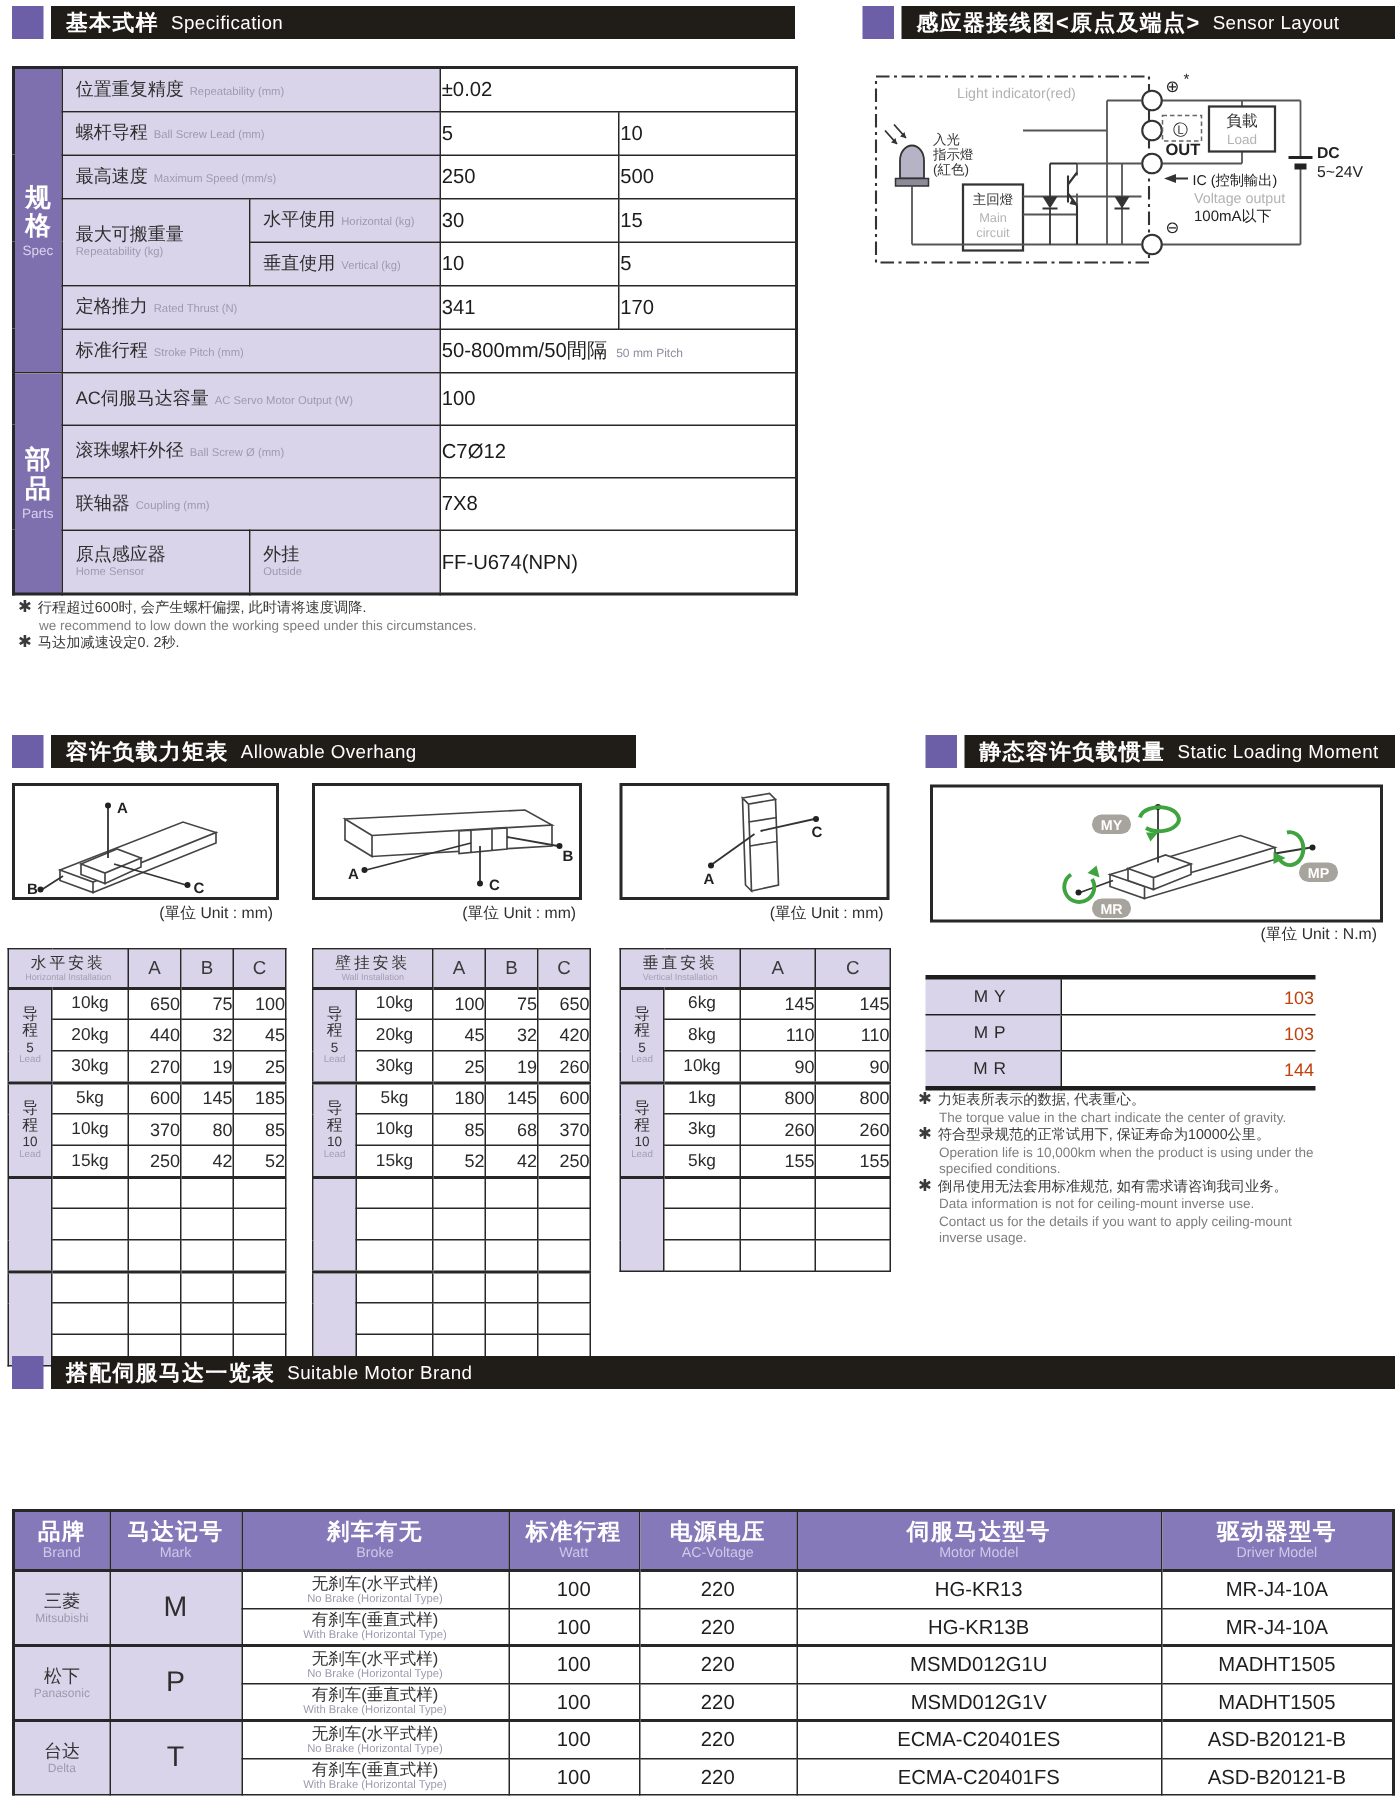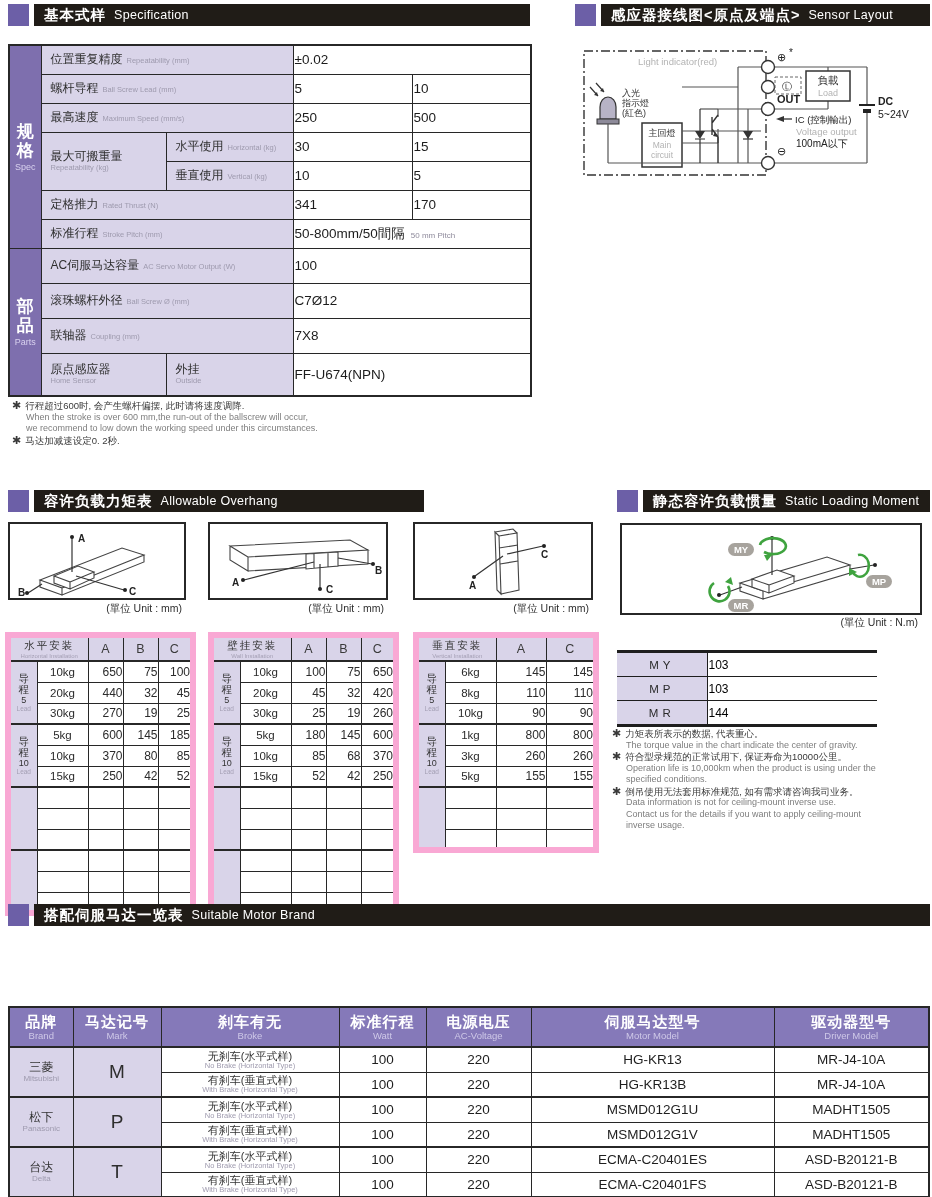--- a/index.html
+++ b/index.html
@@ -25,42 +25,42 @@
   .lab .stack{line-height:13px}
   .lab .stk-en{font-size:7.5px;color:#9e9aae;line-height:9px}
   .val{text-align:left;font-size:13.5px;color:#1c1c1c;background:#fff;vertical-align:middle}
   .val .note{font-size:8px;color:#8f8b9c;margin-left:6px}
   
   .notes{font-size:9.5px;color:#3a3a3a;line-height:11.5px}
   .notes .star{font-size:11px;margin-right:4px}
   .notes .nen{color:#7e7e7e;font-size:9px;margin-left:14px}
   .nrow{display:flex}
   
-  .oh{border:6px solid #f9a8d4}
+  .oh{border:1px solid #f9a8d4}
   .oh th,.oh td{border:1px solid #272727;padding:0;overflow:hidden}
   .ohname{background:#d9d4e9;text-align:center;font-weight:normal;vertical-align:middle}
   .ohname .nz{font-size:10.5px;color:#333;letter-spacing:2px}
   .ohname .ne{font-size:6px;color:#a49fb4;line-height:7px}
   .ohcol{background:#d9d4e9;font-weight:normal;font-size:12.5px;color:#3a3a3a;text-align:center}
   .leadc{background:#d9d4e9;text-align:center;vertical-align:middle;color:#333}
   .leadc .lz{font-size:10.5px;line-height:11px}
   .leadc .ln{font-size:9px;line-height:10px}
   .leadc .le{font-size:6.5px;color:#a49fb4;line-height:7px}
   .wcell{text-align:center;font-size:11.5px;color:#2b2b2b;vertical-align:middle}
   .vcell{text-align:right;font-size:12px;color:#2b2b2b;vertical-align:middle}
   .gtop td{border-top:2px solid #272727}
   
   .cap{font-size:10.5px;color:#2e2e2e;text-align:right}
   
   .dbox{border:2px solid #272727;background:#fff}
   
   .mom{border-top:3px solid #1e1e1e;border-bottom:3px solid #1e1e1e}
   .mom td{border-top:1.5px solid #1e1e1e;height:21px;vertical-align:middle}
   .mom .ml{background:#d9d4e9;text-align:center;font-size:11.5px;letter-spacing:4px;color:#2b2b2b;border-right:1.5px solid #1e1e1e}
-  .mom .mv{text-align:left;font-size:12px;color:#000000}
+  .mom .mv{text-align:right;font-size:12px;color:#c2410c}
   
   .mtr{border:2px solid #272727}
   .mtr th,.mtr td{border:1px solid #272727;overflow:hidden}
   .mtr th{background:#8579b9;vertical-align:middle;border-bottom:2px solid #272727}
   .mhz{color:#fff;font-size:15px;font-weight:bold;letter-spacing:1px;line-height:17px}
   .mhe{color:#cfc9e8;font-size:9.5px;font-weight:normal;line-height:11px}
   .bcell{background:#d9d4e9;text-align:center;vertical-align:middle}
   .bzh{font-size:12px;color:#333;line-height:13px}
   .ben{font-size:8px;color:#9e9aae;line-height:9px}
   .mkc{background:#d9d4e9;text-align:center;vertical-align:middle;font-size:19px;color:#2e2e2e}
@@ -170,21 +170,20 @@
     <td class="val" colspan="2">FF-U674(NPN)</td>
   </tr>
 </tbody>
   </table>
 
 <div class="notes abs" style="left:12px;top:400px;width:520px">
   <div class="nrow">
       <span class="star">✱</span>
       <span>行程超过600时, 会产生螺杆偏摆, 此时请将速度调降.</span>
     </div>
-  <div class="nen">When the stroke is over 600 mm,the run-out of the ballscrew will occur,</div>
   <div class="nen">we recommend to low down the working speed under this circumstances.</div>
   <div class="nrow">
       <span class="star">✱</span>
       <span>马达加减速设定0. 2秒.</span>
     </div>
 </div>
 
 <svg class="abs" style="left:578px;top:45px" width="352" height="180" viewBox="0 0 352 180">
   <rect x="6" y="6" width="182" height="124" fill="none" stroke="#333" stroke-width="1.4" stroke-dasharray="9 3 2 3"></rect>
   <text x="60" y="20" font-size="9.5" fill="#b3b3b3">Light indicator(red)</text>

